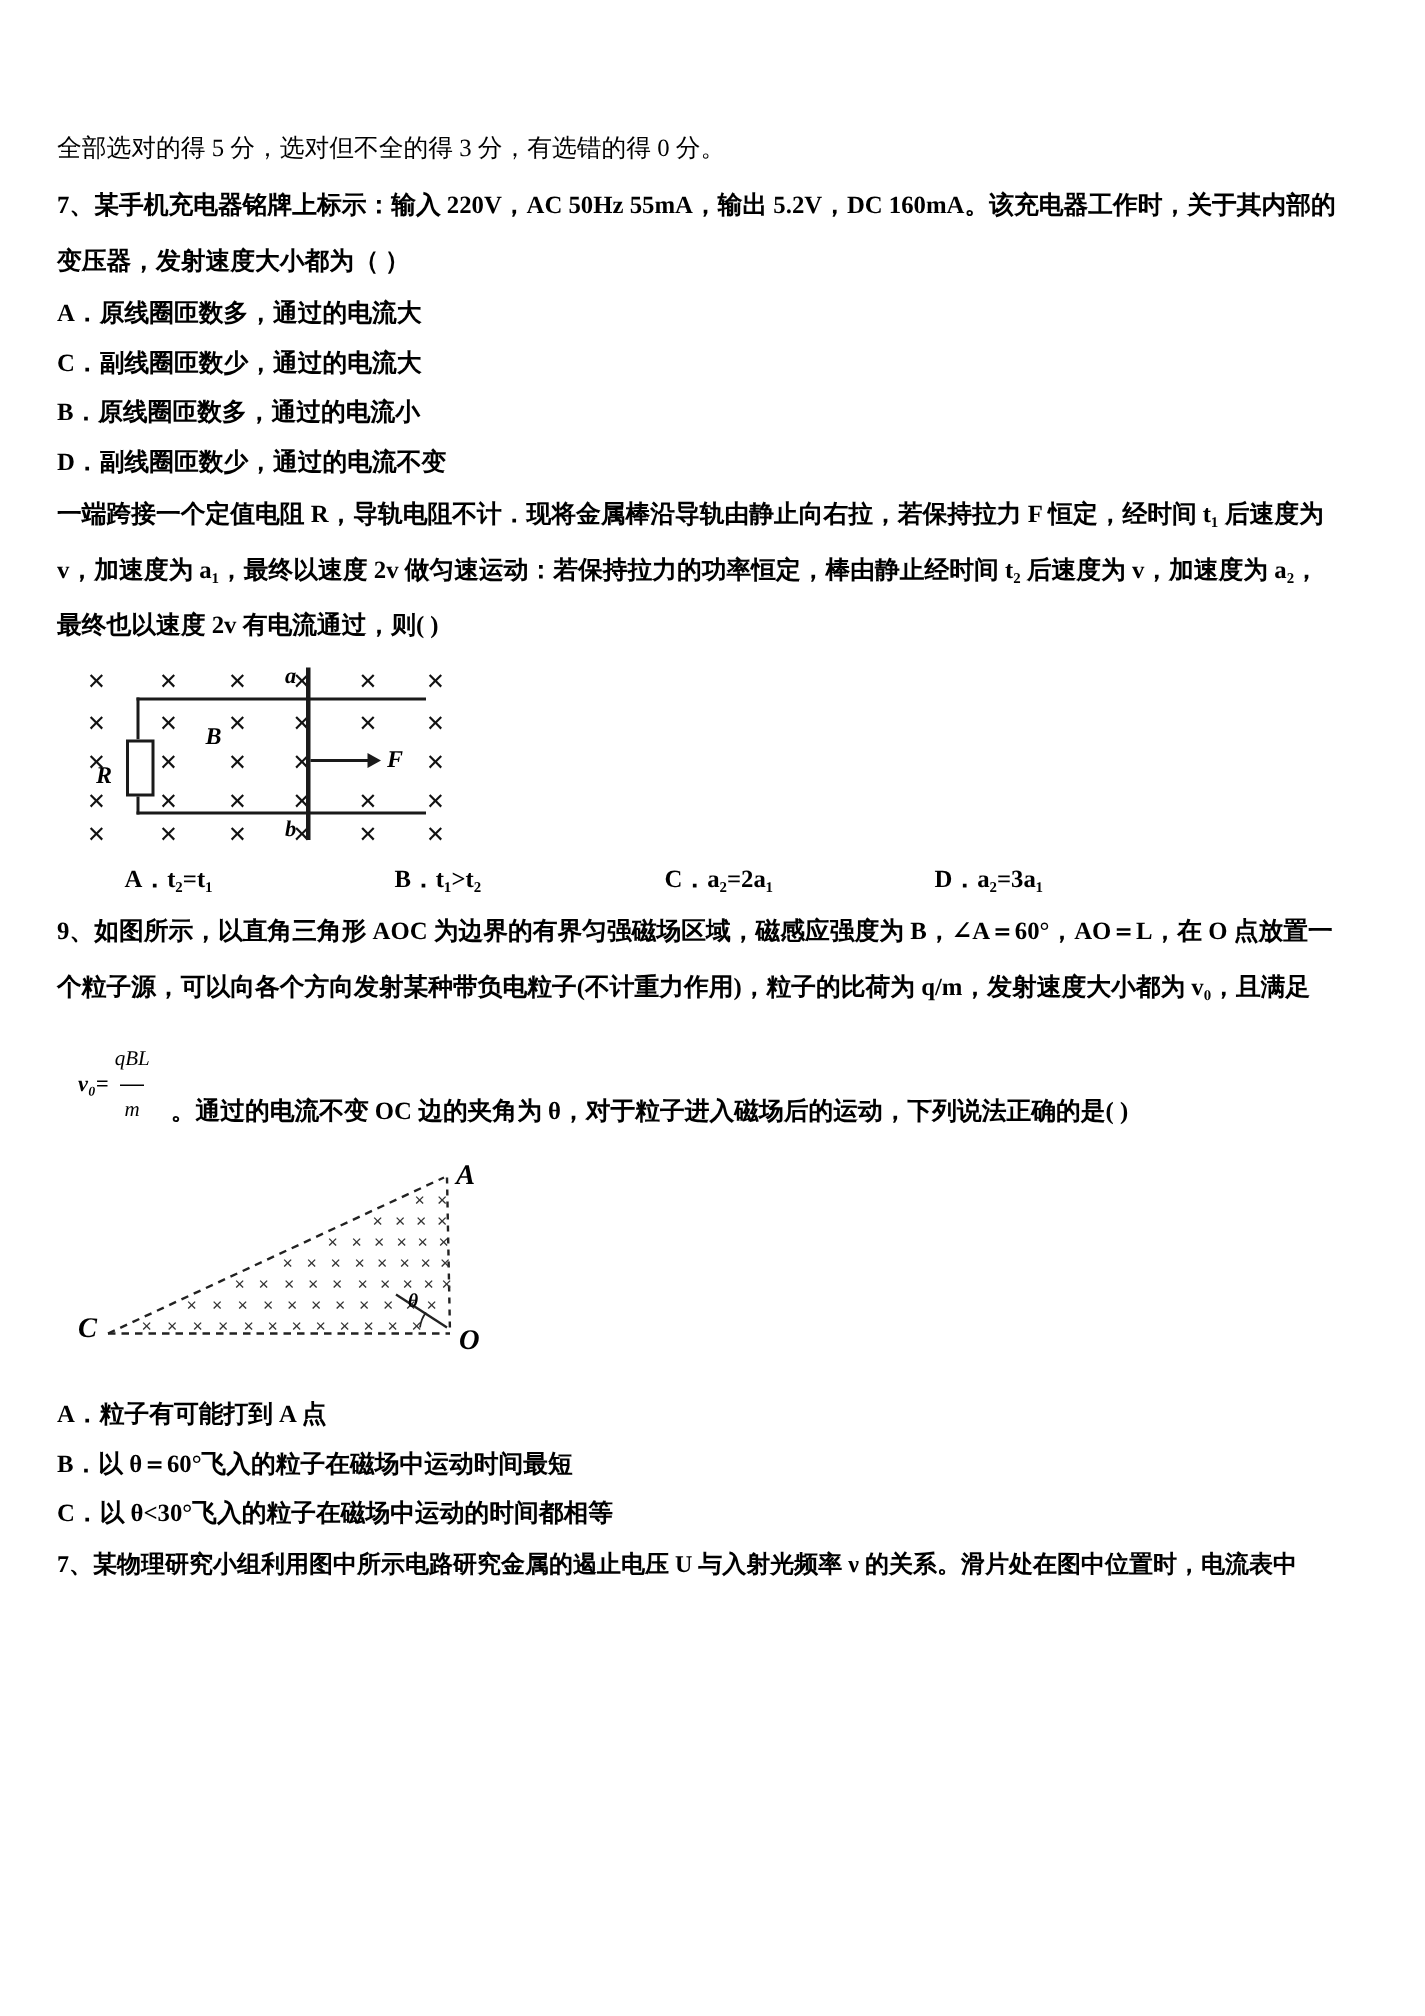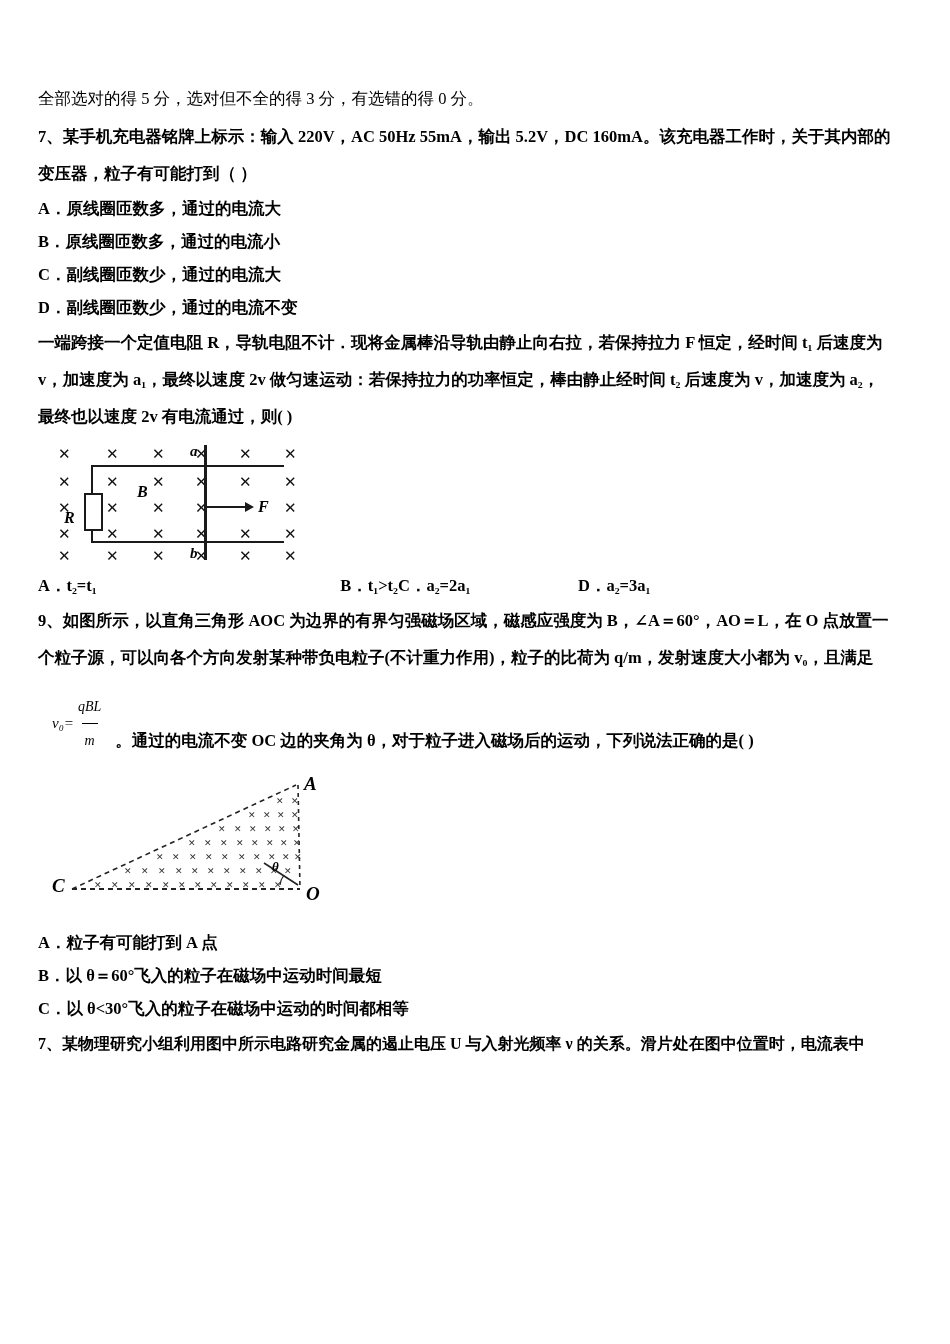--- a/index.html
+++ b/index.html
@@ -57,22 +57,22 @@
   }
   .optrow {
     font-size: 16.5px;
     line-height: 33px;
     font-weight: bold;
     display: flex;
   }
   .optrow > div {
     flex: 0 0 auto;
   }
-  .ow1 { width: 180px; }
-  .ow2 { width: 180px; text-align: right; }
+  .ow1 { width: 180px; margin-left: 45px; }
+  .ow2 { width: 180px; }
   .ow3 { width: 180px; }
 
   
   .fig1 {
     position: relative;
     width: 285px;
     height: 122px;
     margin: 8px 0 4px 6px;
   }
   .fig1 .xg {
@@ -158,51 +158,51 @@
     margin-top: 14px;
   }
   .frac-wrap {
     display: inline-flex;
     align-items: center;
     margin-left: 14px;
     font-style: italic;
     font-family: "Liberation Serif", serif;
     font-weight: normal;
   }
-  .frac-wrap .v0 { font-size: 15px; }
+  .frac-wrap .v0 { font-size: 15px; font-weight: bold; }
   .frac {
     display: inline-flex;
     flex-direction: column;
     align-items: center;
     margin: 0 1px;
     font-size: 14px;
   }
   .frac .num { padding: 0 3px; }
   .frac .den { padding: 0 3px; border-top: 1.2px solid #000; }
   .after-frac { margin-left: 10px; }
 </style>
 </head>
 <body>
 
 <div class="page">
   <div class="content">
 
     <div class="intro">全部选对的得 5 分，选对但不全的得 3 分，有选错的得 0 分。</div>
 
     <div class="para qhead">7、某手机充电器铭牌上标示：输入 220V，AC 50Hz 55mA，输出 5.2V，DC 160mA。该充电器工作时，关于其内部的</div>
-    <div class="para qhead">变压器，粒子有可能打到（      ）</div>
+    <div class="para qhead">变压器，发射速度大小都为（      ）</div>
 
     <div class="opt">
       <span class="lbl">A．</span><span>原线圈匝数多，通过的电流大</span>
     </div>
     <div class="opt">
+      <span class="lbl">C．</span><span>副线圈匝数少，通过的电流大</span>
+    </div>
+    <div class="opt">
       <span class="lbl">B．</span><span>原线圈匝数多，通过的电流小</span>
-    </div>
-    <div class="opt">
-      <span class="lbl">C．</span><span>副线圈匝数少，通过的电流大</span>
     </div>
     <div class="opt">
       <span class="lbl">D．</span><span>副线圈匝数少，通过的电流不变</span>
     </div>
 
     <div class="para qhead">一端跨接一个定值电阻 R，导轨电阻不计．现将金属棒沿导轨由静止向右拉，若保持拉力 F 恒定，经时间 t₁ 后速度为</div>
     <div class="para qhead">v，加速度为 a₁，最终以速度 2v 做匀速运动：若保持拉力的功率恒定，棒由静止经时间 t₂ 后速度为 v，加速度为 a₂，</div>
     <div class="para qhead">最终也以速度 2v 有电流通过，则(    )</div>
 
     <div class="fig1">

